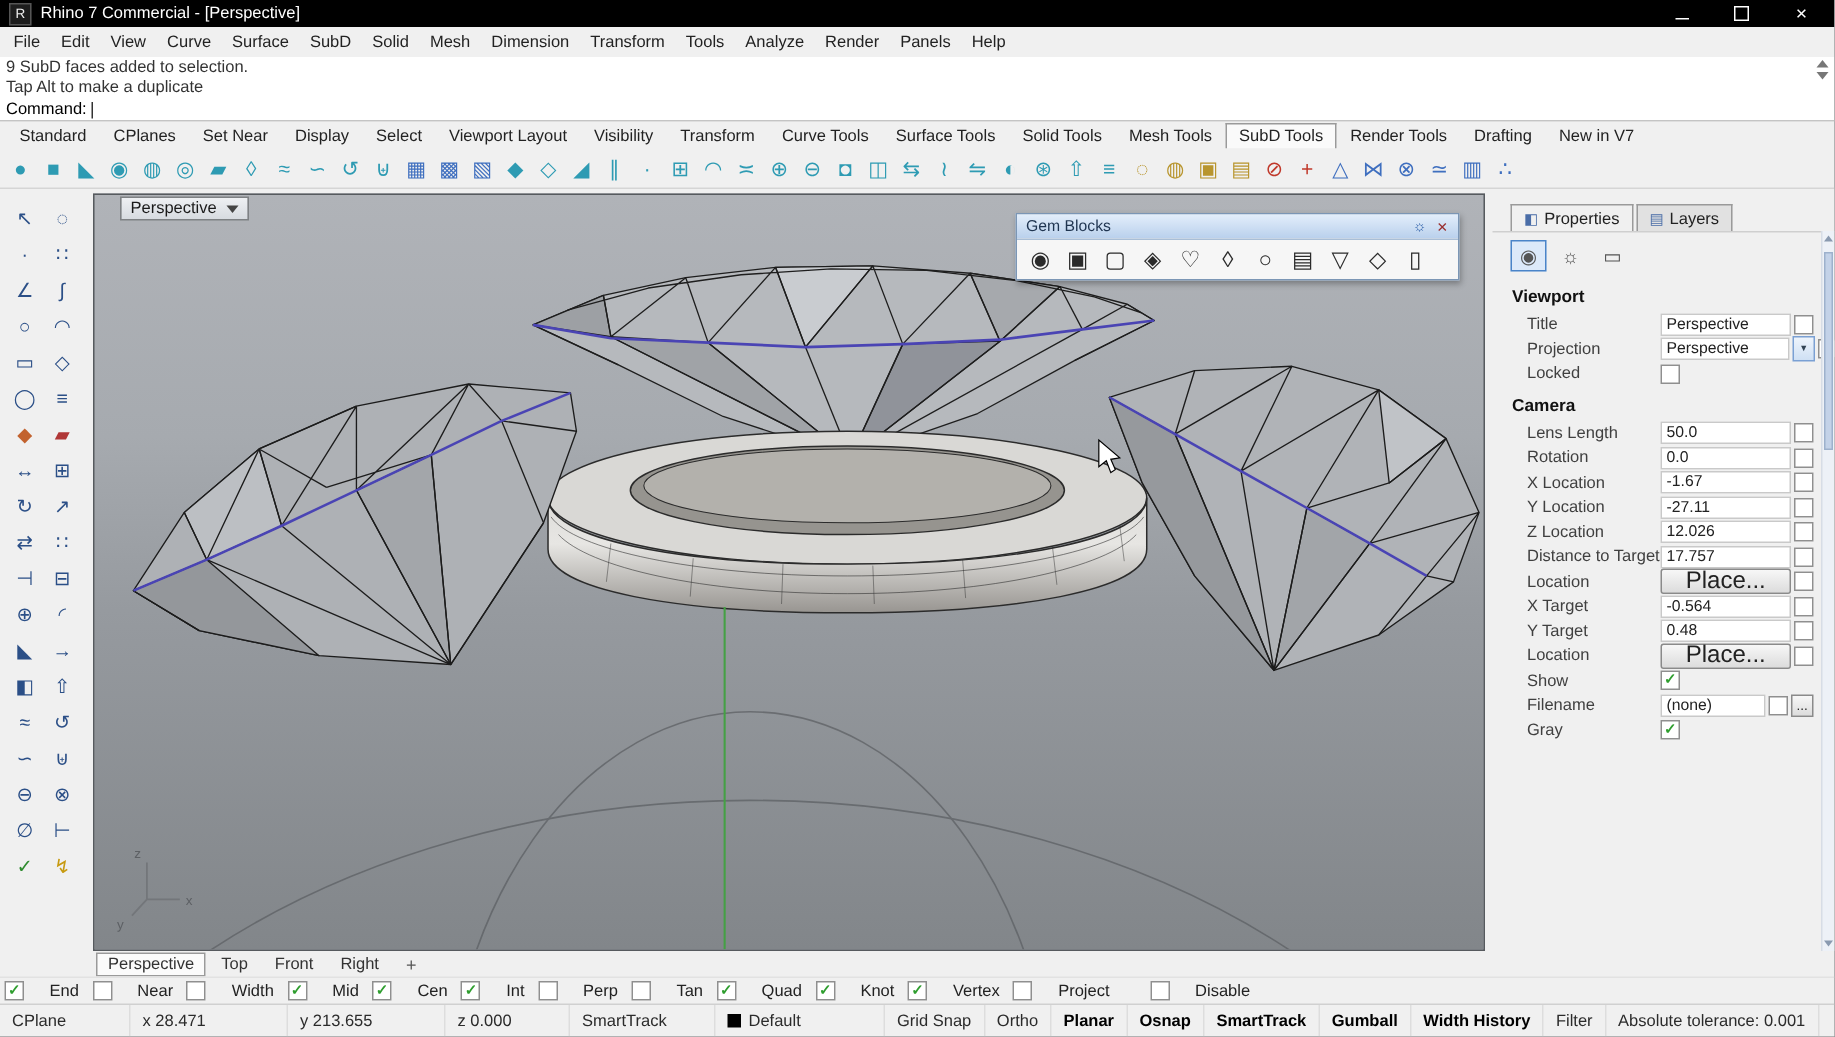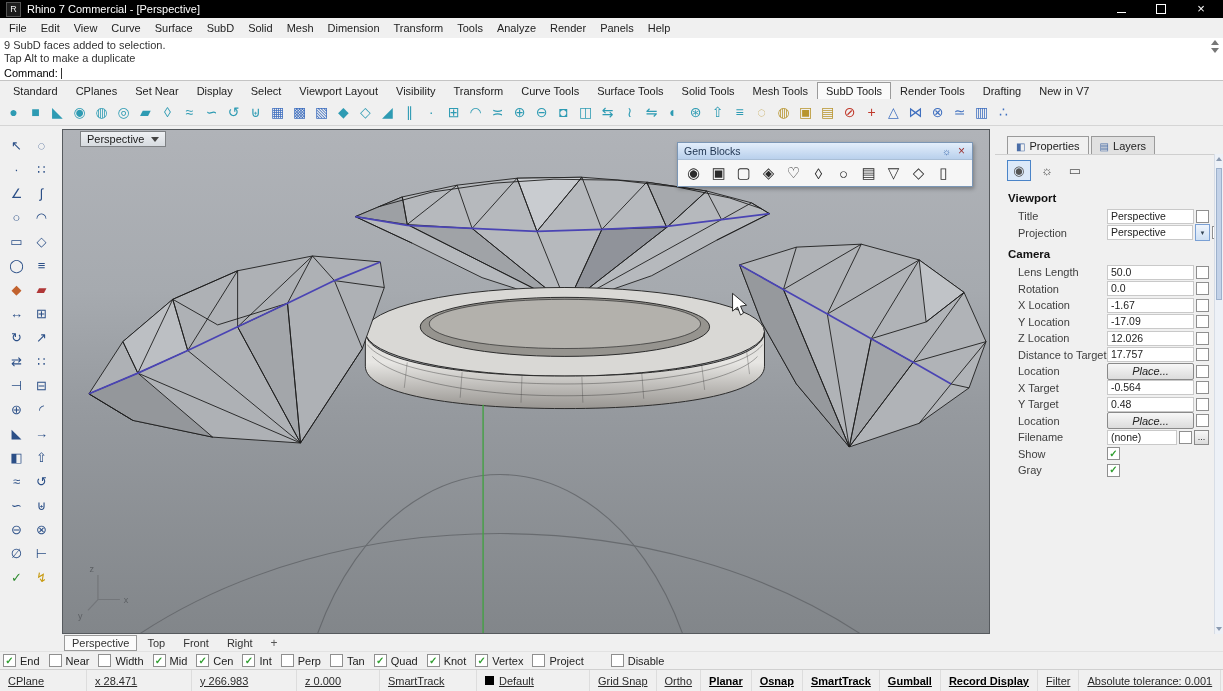--- a/index.html
+++ b/index.html
@@ -70,21 +70,21 @@
   .rp-tool{width:22px;height:19px;display:flex;align-items:center;justify-content:center;border:1px solid transparent;font-size:13px;color:#555;}
   .rp-tool.active{border-color:#4a84c8;background:#dcE9f9;}
 
   .psection-title{font-weight:bold;font-size:11.5px;padding:7px 0 4px 13px;color:#111;}
   .prow{display:flex;align-items:center;height:16.5px;padding-right:14px;}
   .plabel{flex:1;padding-left:23px;color:#404040;white-space:nowrap;overflow:hidden;}
   .pzone{width:102px;display:flex;align-items:center;flex:none;gap:2px;}
   .pzone>*{display:none;}
   .pfield{flex:1;background:#fff;border:1px solid #c9c9c9;height:13px;line-height:13px;padding:0 3px;font-size:10.5px;white-space:nowrap;overflow:hidden;align-items:center;}
   .pdd{width:13px;height:15px;border:1px solid #7aa0d4;background:linear-gradient(#eef4fc,#cfe0f4);align-items:center;justify-content:center;font-size:6px;color:#345;flex:none;}
-  .pbtn{flex:1;height:15px;background:linear-gradient(#f7f7f7,#dcdcdc);border:1px solid #8a8a8a;border-radius:2px;font-size:11px;align-items:center;justify-content:center;color:#222;font-style:italic;}
+  .pbtn{flex:1;height:15px;background:linear-gradient(#f7f7f7,#dcdcdc);border:1px solid #8a8a8a;border-radius:2px;font-size:16px;align-items:center;justify-content:center;color:#222;}
   .pbrowse{width:13px;height:13px;border:1px solid #8a8a8a;background:linear-gradient(#f7f7f7,#dcdcdc);align-items:center;justify-content:center;font-size:9px;flex:none;}
   .checkbox{width:11px;height:11px;background:#fff;border:1px solid #8f8f8f;display:flex;align-items:center;justify-content:center;flex:none;}
   .checkbox::after{content:"✓";font-size:10px;font-weight:bold;color:transparent;line-height:10px;}
   .prow[data-type="field"] .pfield{display:flex;}
   .prow[data-type="select"] .pfield{display:flex;flex:none;width:78px;}
   .prow[data-type="select"] .pdd{display:flex;}
   .prow[data-type="button"] .pbtn{display:flex;}
   .prow[data-type="checkbox"] .pcheck{display:flex;}
   .prow[data-type="filename"] .pfield{display:flex;}
   .prow[data-type="filename"] .pbrowse{display:flex;}
@@ -95,26 +95,26 @@
   .rp-arr-up{position:absolute;top:3px;left:1px;width:0;height:0;border-left:3px solid transparent;border-right:3px solid transparent;border-bottom:4px solid #8a9ab0;}
   .rp-arr-down{position:absolute;bottom:3px;left:1px;width:0;height:0;border-left:3px solid transparent;border-right:3px solid transparent;border-top:4px solid #8a9ab0;}
 
   
   .vptabs{height:17px;display:flex;align-items:center;padding-left:64px;gap:2px;background:#f0f0f0;flex:none;}
   .vptab{padding:1px 7px;color:#333;border:1px solid transparent;}
   .vptab.active{background:#fbfbfb;border-color:#9a9a9a;}
   .pan-plus{margin-left:8px;color:#555;font-size:12px;}
 
   .osnaprow{height:17px;display:flex;align-items:center;padding-left:3px;background:#f0f0f0;border-top:1px solid #e2e2e2;flex:none;}
-  .osnap-item{display:flex;align-items:center;gap:4px;margin-right:9px;white-space:nowrap;}
+  .osnap-item{display:flex;align-items:center;gap:17px;margin-right:9px;white-space:nowrap;}
   .osnap-item.gap{margin-left:18px;}
   .osnap-item.checked .checkbox::after{color:#2f9e2f;}
 
   .statusbar{height:21px;display:flex;align-items:stretch;background:#f0f0f0;border-top:1px solid #d0d0d0;flex:none;overflow:hidden;}
-  .scell{display:flex;align-items:center;padding:0 8px;border-right:1px solid #dddddd;color:#2b2b2b;white-space:nowrap;text-decoration:underline;}
+  .scell{display:flex;align-items:center;padding:0 8px;border-right:1px solid #dddddd;color:#2b2b2b;white-space:nowrap;}
   .scell.bold{font-weight:bold;color:#000;}
   .scell.has-swatch::before{content:"";width:9px;height:9px;background:#000;margin-right:5px;display:inline-block;}
 </style>
 </head>
 <body>
 
 <div id="app">
 
   <div class="titlebar">
     <div class="app-icon">R</div>
@@ -412,20 +412,28 @@
     <span class="plabel">Projection</span>
     <span class="pzone">
       <span class="pfield">Perspective</span>
       <span class="pdd">▼</span>
 
       <span class="pcheck checkbox"></span>
 
     </span>
   </div>
 
+  <div class="prow" data-type="checkbox">
+    <span class="plabel">Locked</span>
+    <span class="pzone">
+
+      <span class="pcheck checkbox"></span>
+
+    </span>
+  </div>
 <div class="psection-title">Camera</div>
   <div class="prow" data-type="field">
     <span class="plabel">Lens Length</span>
     <span class="pzone">
       <span class="pfield">50.0</span>
 
       <span class="pcheck checkbox"></span>
 
     </span>
   </div>
@@ -446,21 +454,21 @@
       <span class="pfield">-1.67</span>
 
       <span class="pcheck checkbox"></span>
 
     </span>
   </div>
 
   <div class="prow" data-type="field">
     <span class="plabel">Y Location</span>
     <span class="pzone">
-      <span class="pfield">-17.09</span>
+      <span class="pfield">-27.11</span>
 
       <span class="pcheck checkbox"></span>
 
     </span>
   </div>
 
   <div class="prow" data-type="field">
     <span class="plabel">Z Location</span>
     <span class="pzone">
       <span class="pfield">12.026</span>
@@ -512,36 +520,36 @@
 
   <div class="prow" data-type="button">
     <span class="plabel">Location</span>
     <span class="pzone">
 
       <span class="pbtn">Place...</span>
       <span class="pcheck checkbox"></span>
 
     </span>
   </div>
+  <div class="prow checked" data-type="checkbox">
+    <span class="plabel">Show</span>
+    <span class="pzone">
+
+      <span class="pcheck checkbox"></span>
+
+    </span>
+  </div>
+
   <div class="prow" data-type="filename">
     <span class="plabel">Filename</span>
     <span class="pzone">
       <span class="pfield">(none)</span>
 
       <span class="pcheck checkbox"></span>
       <span class="pbrowse">...</span>
-    </span>
-  </div>
-
-  <div class="prow checked" data-type="checkbox">
-    <span class="plabel">Show</span>
-    <span class="pzone">
-
-      <span class="pcheck checkbox"></span>
-
     </span>
   </div>
 
   <div class="prow checked" data-type="checkbox">
     <span class="plabel">Gray</span>
     <span class="pzone">
 
       <span class="pcheck checkbox"></span>
 
     </span>
@@ -629,28 +637,28 @@
 
   <label class="osnap-item gap">
     <span class="checkbox"></span>
     <span>Disable</span>
   </label>
 </div>
 
   <div class="statusbar">
       <div class="scell" style="min-width: 70px;">CPlane</div>
       <div class="scell" style="min-width: 88px;">x 28.471</div>
-      <div class="scell" style="min-width: 88px;">y 266.983</div>
+      <div class="scell" style="min-width: 88px;">y 213.655</div>
       <div class="scell" style="min-width: 66px;">z 0.000</div>
       <div class="scell" style="min-width: 80px;">SmartTrack</div>
       <div class="scell has-swatch" style="min-width: 96px;">Default</div>
       <div class="scell">Grid Snap</div>
       <div class="scell">Ortho</div>
       <div class="scell bold">Planar</div>
       <div class="scell bold">Osnap</div>
       <div class="scell bold">SmartTrack</div>
       <div class="scell bold">Gumball</div>
-      <div class="scell bold">Record Display</div>
+      <div class="scell bold">Width History</div>
       <div class="scell">Filter</div>
       <div class="scell">Absolute tolerance: 0.001</div>
     </div>
 
 </div>
 
 </body></html>

